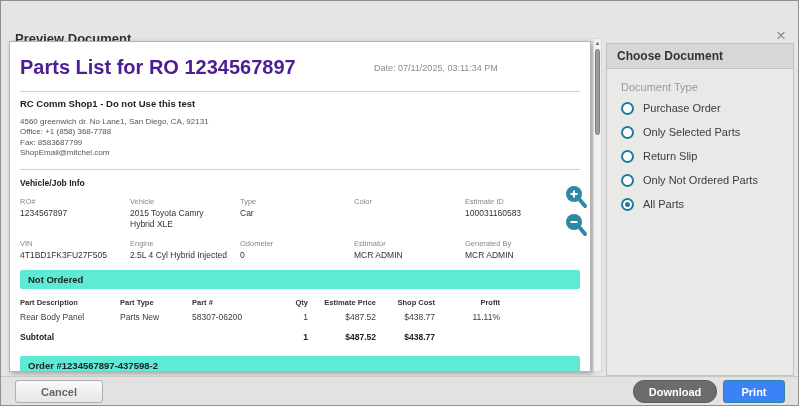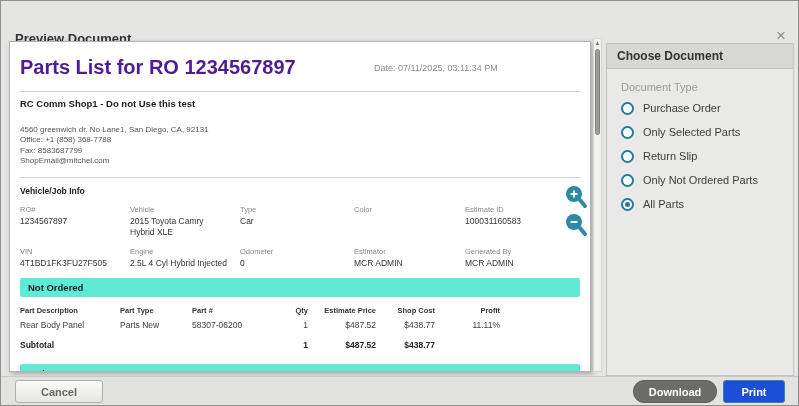--- a/index.html
+++ b/index.html
@@ -14,21 +14,21 @@
 
   
   .doc-panel { position:absolute; left:8px; top:40px; width:582px; height:331px; background:#ffffff;
                border:1px solid #b3b3b1; box-shadow:2px 2px 5px rgba(0,0,0,0.28); overflow:hidden; }
   .doc-inner { padding:8px 10px 0 10px; }
   .doc-head { position:relative; margin-top:6px; height:30px; }
   .doc-title { font-size:20px; font-weight:bold; color:#4c1d95; letter-spacing:0; }
   .doc-date { position:absolute; left:354px; top:7px; font-size:9px; color:#8b8b8b; }
   .rule { border:none; border-top:1px solid #d2d2d0; margin:5px 0 6px 0; }
   .shop { margin-top:2px; }
-  .shop-name { font-size:9.5px; font-weight:bold; color:#222; margin-bottom:16px; }
+  .shop-name { font-size:9.5px; font-weight:bold; color:#222; margin-bottom:8px; }
   .shop-line { font-size:8px; color:#555; line-height:1.3; }
   .rule2 { border:none; border-top:1px solid #d2d2d0; margin:10px 0 8px 0; }
   .veh-heading { font-size:8.5px; font-weight:bold; color:#222; margin:4px 0 9px 0; }
   .field-grid { display:grid; grid-template-columns:110px 110px 114px 111px auto; margin-bottom:9px; }
   .flabel { font-size:7.5px; color:#888; margin-bottom:2px; }
   .fvalue { font-size:8.5px; color:#333; line-height:1.3; padding-right:10px; min-height:10px; }
 
   .band { background:#5eead4; border-radius:2px; font-size:9.5px; font-weight:bold; color:#222;
           padding:4px 8px; margin:6px 0 6px 0; }
 
@@ -65,21 +65,21 @@
 
   
   .footer { position:absolute; left:0; right:0; bottom:0; height:29px; background:#e2e2e0; border-top:1px solid #c9c9c7; }
   .btn-cancel { position:absolute; left:14px; top:3px; width:88px; height:23px; font-family:inherit;
                 font-size:11px; font-weight:bold; color:#666; background:linear-gradient(#fafafa,#e6e6e4);
                 border:1px solid #aeaeac; border-radius:3px; cursor:pointer; }
   .btn-download { position:absolute; right:81px; top:3px; width:84px; height:23px; font-family:inherit;
                   font-size:11px; font-weight:bold; color:#fff; background:#6c6c6a; border:1px solid #5d5d5b;
                   border-radius:11px; cursor:pointer; }
   .btn-print { position:absolute; right:13px; top:3px; width:62px; height:23px; font-family:inherit;
-               font-size:11px; font-weight:bold; color:#fff; background:#1d4ed8; border:1px solid #2f86a1;
+               font-size:11px; font-weight:bold; color:#fff; background:#3b82f6; border:1px solid #2f86a1;
                border-radius:3px; cursor:pointer; }
 </style>
 </head>
 <body>
 
 <div class="dialog">
 
   <div class="titlebar">
     <span class="title">Preview Document</span>
     <span class="close">×</span>

